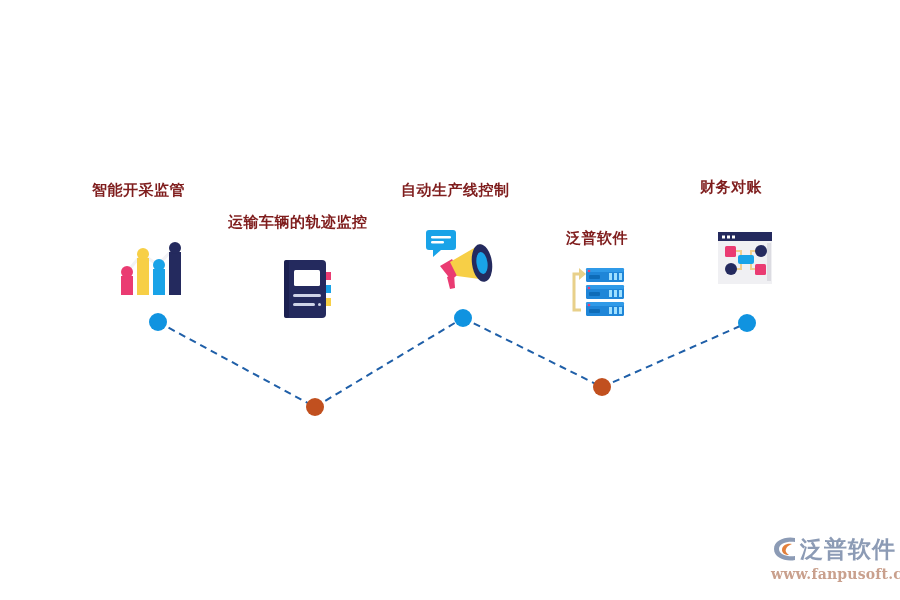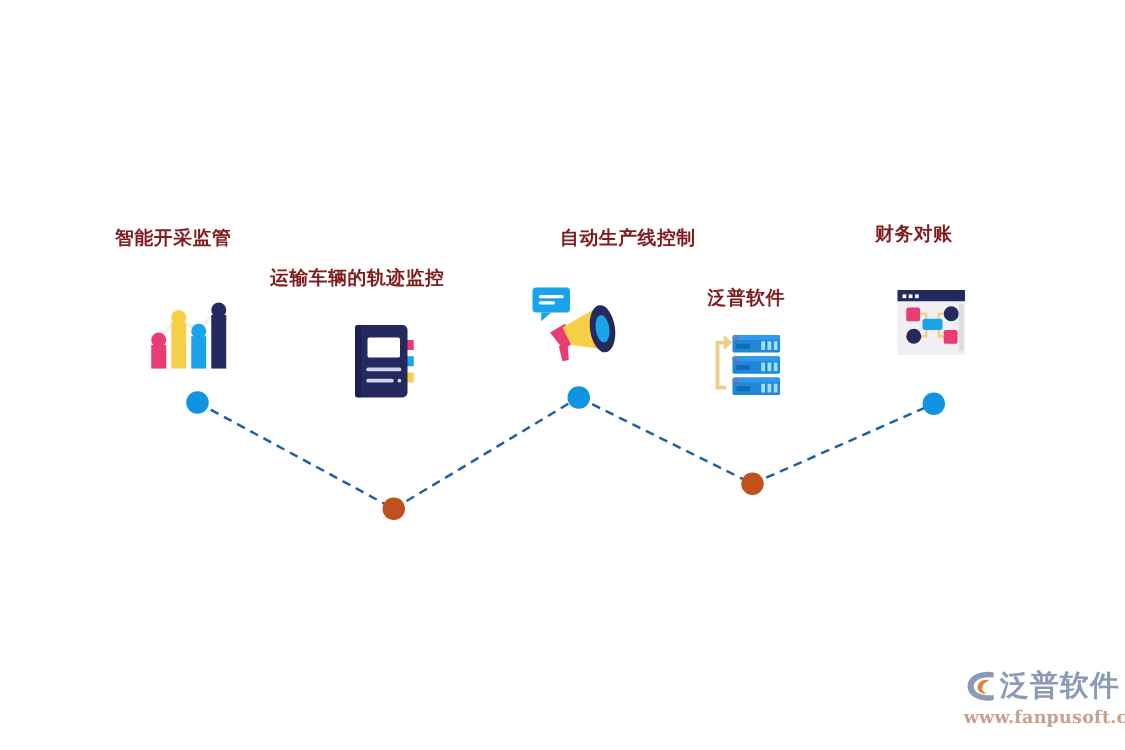--- a/index.html
+++ b/index.html
@@ -101,22 +101,22 @@
     <g>
       <circle cx="158" cy="322" r="9" fill="#1093e0"></circle>
       <circle cx="315" cy="407" r="9" fill="#c1501f"></circle>
       <circle cx="463" cy="318" r="9" fill="#1093e0"></circle>
       <circle cx="602" cy="387" r="9" fill="#c1501f"></circle>
       <circle cx="747" cy="323" r="9" fill="#1093e0"></circle>
     </g>
   </svg>
 
   <div class="node-label" style="left:92px; top:183px;">智能开采监管</div>
-  <div class="node-label" style="left:216px; top:215px;">运输车辆的轨迹监控</div>
-  <div class="node-label" style="left:401px; top:183px;margin-left:47px;">自动生产线控制</div>
+  <div class="node-label" style="left:228px; top:215px;">运输车辆的轨迹监控</div>
+  <div class="node-label" style="left:401px; top:183px;">自动生产线控制</div>
   <div class="node-label" style="left:566px; top:231px;">泛普软件</div>
   <div class="node-label" style="left:700px; top:180px;">财务对账</div>
 
   <div class="node-icon" style="left:114px; top:239px; width:70px; height:56px;">
     <svg viewBox="0 0 70 56" width="70" height="56" xmlns="http://www.w3.org/2000/svg">
 
       <polyline points="13,33 28,15 44,26 60,9" fill="none" stroke="#f2f2f5" stroke-width="3"></polyline>
 
       <rect x="7" y="37" width="12" height="19" fill="#ea3b72"></rect>
       <rect x="23" y="19" width="12" height="37" fill="#f7cf46"></rect>

